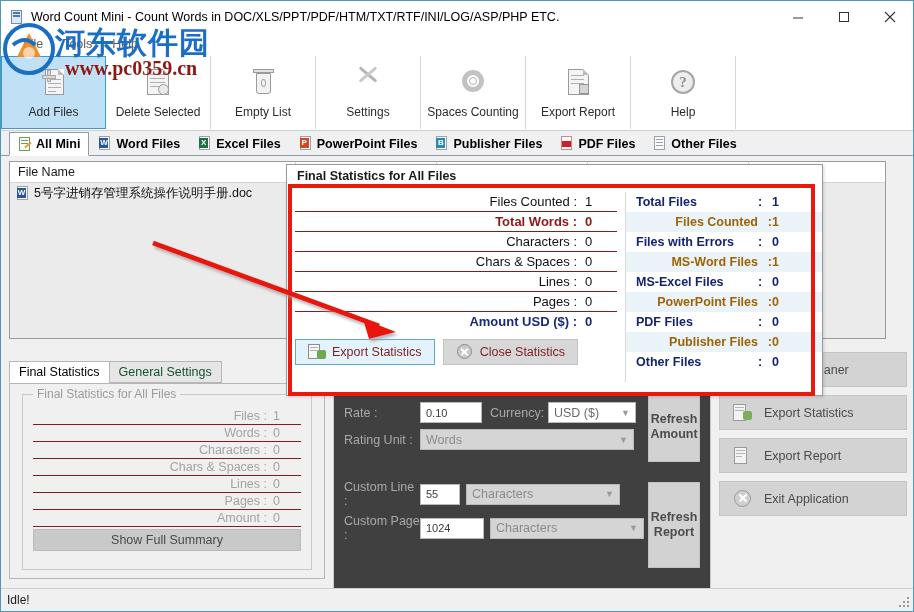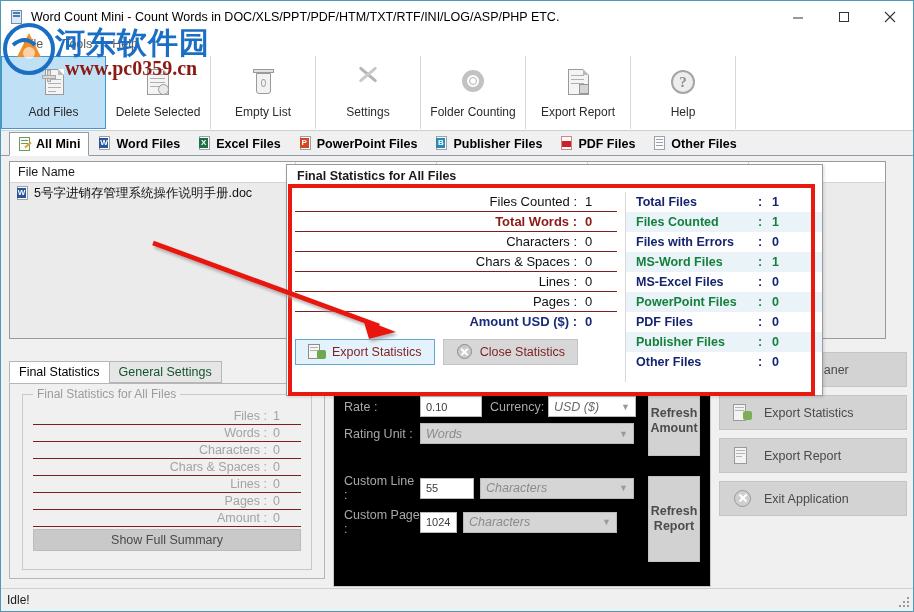--- a/index.html
+++ b/index.html
@@ -180,38 +180,37 @@
   .stat-line:last-of-type { border-bottom: none; }
   .stat-line .lbl { }
   .stat-line .val { width: 34px; text-align: left; padding-left: 6px; }
   .showsum {
     margin-top: 2px; background: #c9c9c9; border: 1px solid #bcbcbc;
     text-align: center; font-size: 12.5px; color: #4a4a4a; padding: 3px 0;
   }
 
   
   .rs {
-    position: absolute; left: 332px; top: 213px; width: 378px; height: 218px;
-    border: 1px solid #c8c8c8; background: #000000; padding: 14px 10px;
+    position: absolute; left: 332px; top: 219px; width: 378px; height: 218px;
+    border: 1px solid #c8c8c8; background: #404040; padding: 14px 10px;
   }
   .rs-title {
     position: absolute; left: 10px; top: -8px; background: #f0f0f0; padding: 0 4px;
     font-size: 12px; color: #9b9b9b;
   }
   .rs-row { display: flex; align-items: center; margin-bottom: 6px; }
   .rs-lbl { font-size: 12.5px; color: #a8a8a8; }
   .inp {
     border: 1px solid #b9b9b9; background: #fff; height: 21px; font-size: 11px;
     color: #3a3a3a; padding: 0 5px; display:flex; align-items:center;
   }
   .sel {
     border: 1px solid #b9b9b9; background: #d5d5d5; height: 21px; font-size: 12.5px;
     color: #8b8b8b; padding: 0 5px; display: flex; align-items: center;
     justify-content: space-between;
-    font-style: italic;
   }
   .sel.white { background: #fff; color:#6b6b6b; }
   .caret { color: #9a9a9a; font-size: 9px; }
   .refresh-btn {
     width: 52px; background: #d2d2d2; border: 1px solid #c2c2c2;
     font-size: 12.5px; font-weight: bold; color: #4c4c4c;
     text-align: center; display: flex; align-items: center; justify-content: center;
     word-break: break-all; line-height: 15px;
   }
 
@@ -267,21 +266,21 @@
   .dbtn.hover { background: #e4f2fb; border: 1px solid #5fa8d3; }
   .dbtn-icon { width: 18px; height: 18px; position: relative; flex: none; }
 
   .rstat {
     display: flex; align-items: center; height: 20px;
     font-size: 12.5px; font-weight: bold; padding-left: 10px;
   }
   .rstat .rlbl { width: 122px; }
   .rstat .rsep { width: 14px; }
   .rstat.navy { color: #15246e; }
-  .rstat.red { color: #15803d; }
+  .rstat.red { color: #a16207; text-align: right; }
   .rstat.alt { background: #eaf4f8; }
 
   
   .annot-rect {
     position: absolute; left: 287px; top: 183px; width: 527px; height: 212px;
     border: 4px solid #e8190f; pointer-events: none;
   }
   .annot-arrow { position: absolute; left: 0; top: 0; width: 914px; height: 612px;
     pointer-events: none; }
 
@@ -380,21 +379,21 @@
           <div class="ic-tool2"></div>
       </div>
       <div class="tb-label">Settings</div>
     </div>
 
     <div class="tb-btn">
       <div class="tb-icon">
         <div class="ic-gear"></div>
           <div class="ic-gear-c"></div>
       </div>
-      <div class="tb-label">Folder Counting</div>
+      <div class="tb-label">Spaces Counting</div>
     </div>
 
     <div class="tb-btn">
       <div class="tb-icon">
         <div class="ic-page" style="left:8px;width:21px"></div>
         <div class="ic-ln" style="top:8px;left:11px;width:13px"></div>
         <div class="ic-ln" style="top:12px;left:11px;width:13px"></div>
         <div class="ic-ln" style="top:16px;left:11px;width:13px"></div>
         <div style="position:absolute;left:19px;top:17px;width:10px;height:10px;background:#d5d5d5;border:1px solid #959595;"></div>
       </div>
@@ -548,30 +547,30 @@
       <div class="rs-row">
         <div class="rs-lbl" style="width:76px">Rating Unit :</div>
         <div class="sel" style="width:214px">
           <span>Words</span>
           <span class="caret">▼</span>
         </div>
       </div>
 
       <div class="rs-row" style="margin-top:30px">
         <div class="rs-lbl" style="width:76px">Custom Line :</div>
-        <div class="inp" style="width:54px">55</div>
+        <div class="inp" style="width:40px">55</div>
         <div class="sel" style="width:154px;margin-left:6px">
           <span>Characters</span>
           <span class="caret">▼</span>
         </div>
       </div>
 
       <div class="rs-row">
         <div class="rs-lbl" style="width:76px">Custom Page :</div>
-        <div class="inp" style="width:37px">1024</div>
+        <div class="inp" style="width:64px">1024</div>
         <div class="sel" style="width:154px;margin-left:6px">
           <span>Characters</span>
           <span class="caret">▼</span>
         </div>
       </div>
 
       <div class="refresh-btn" style="position:absolute;right:10px;top:106px;height:86px">Refresh Report</div>
       <div class="refresh-btn" style="position:absolute;right:10px;top:16px;height:70px">Refresh Amount</div>
     </div>
 

